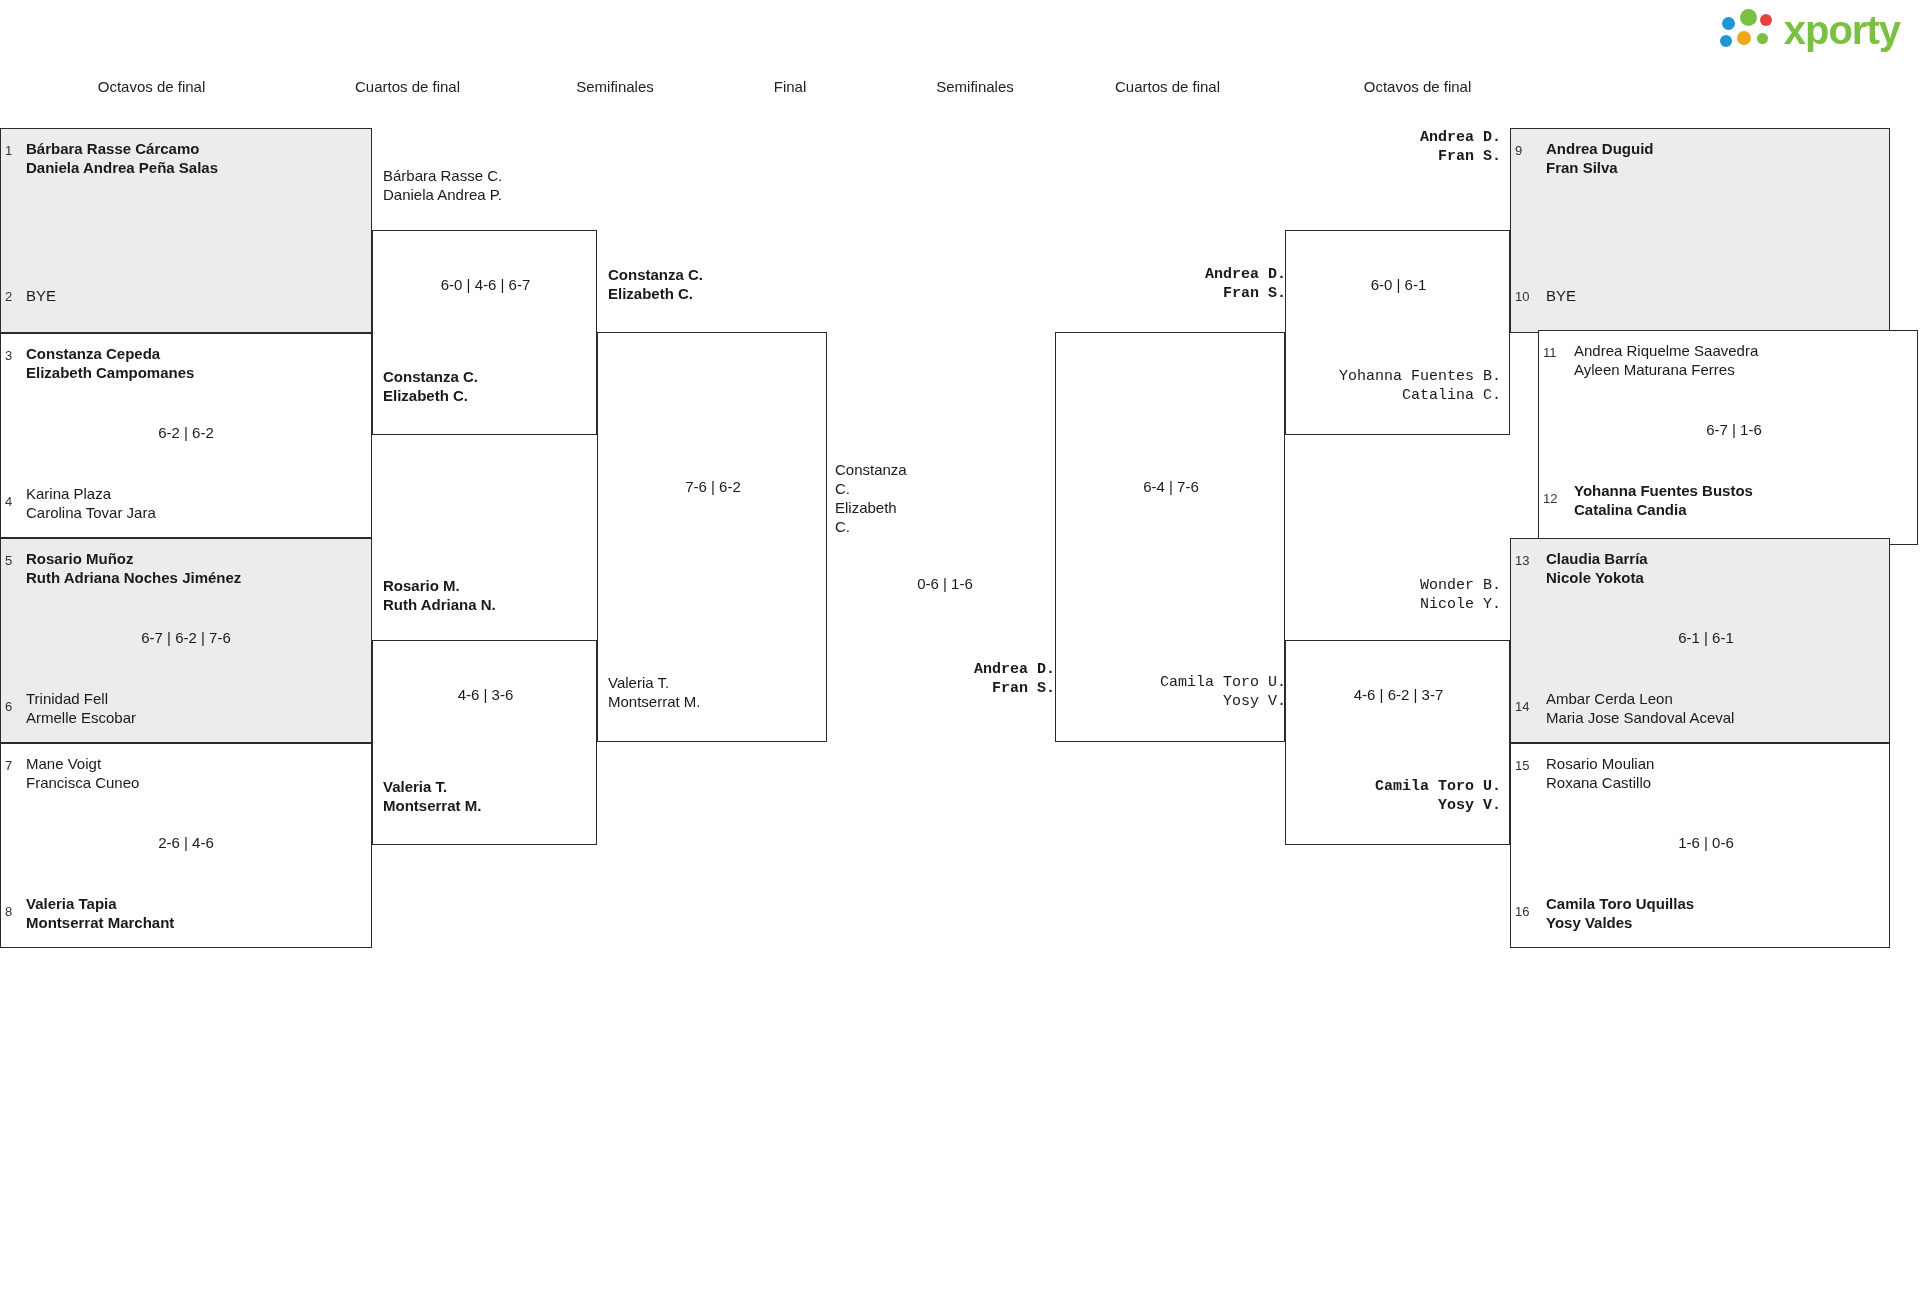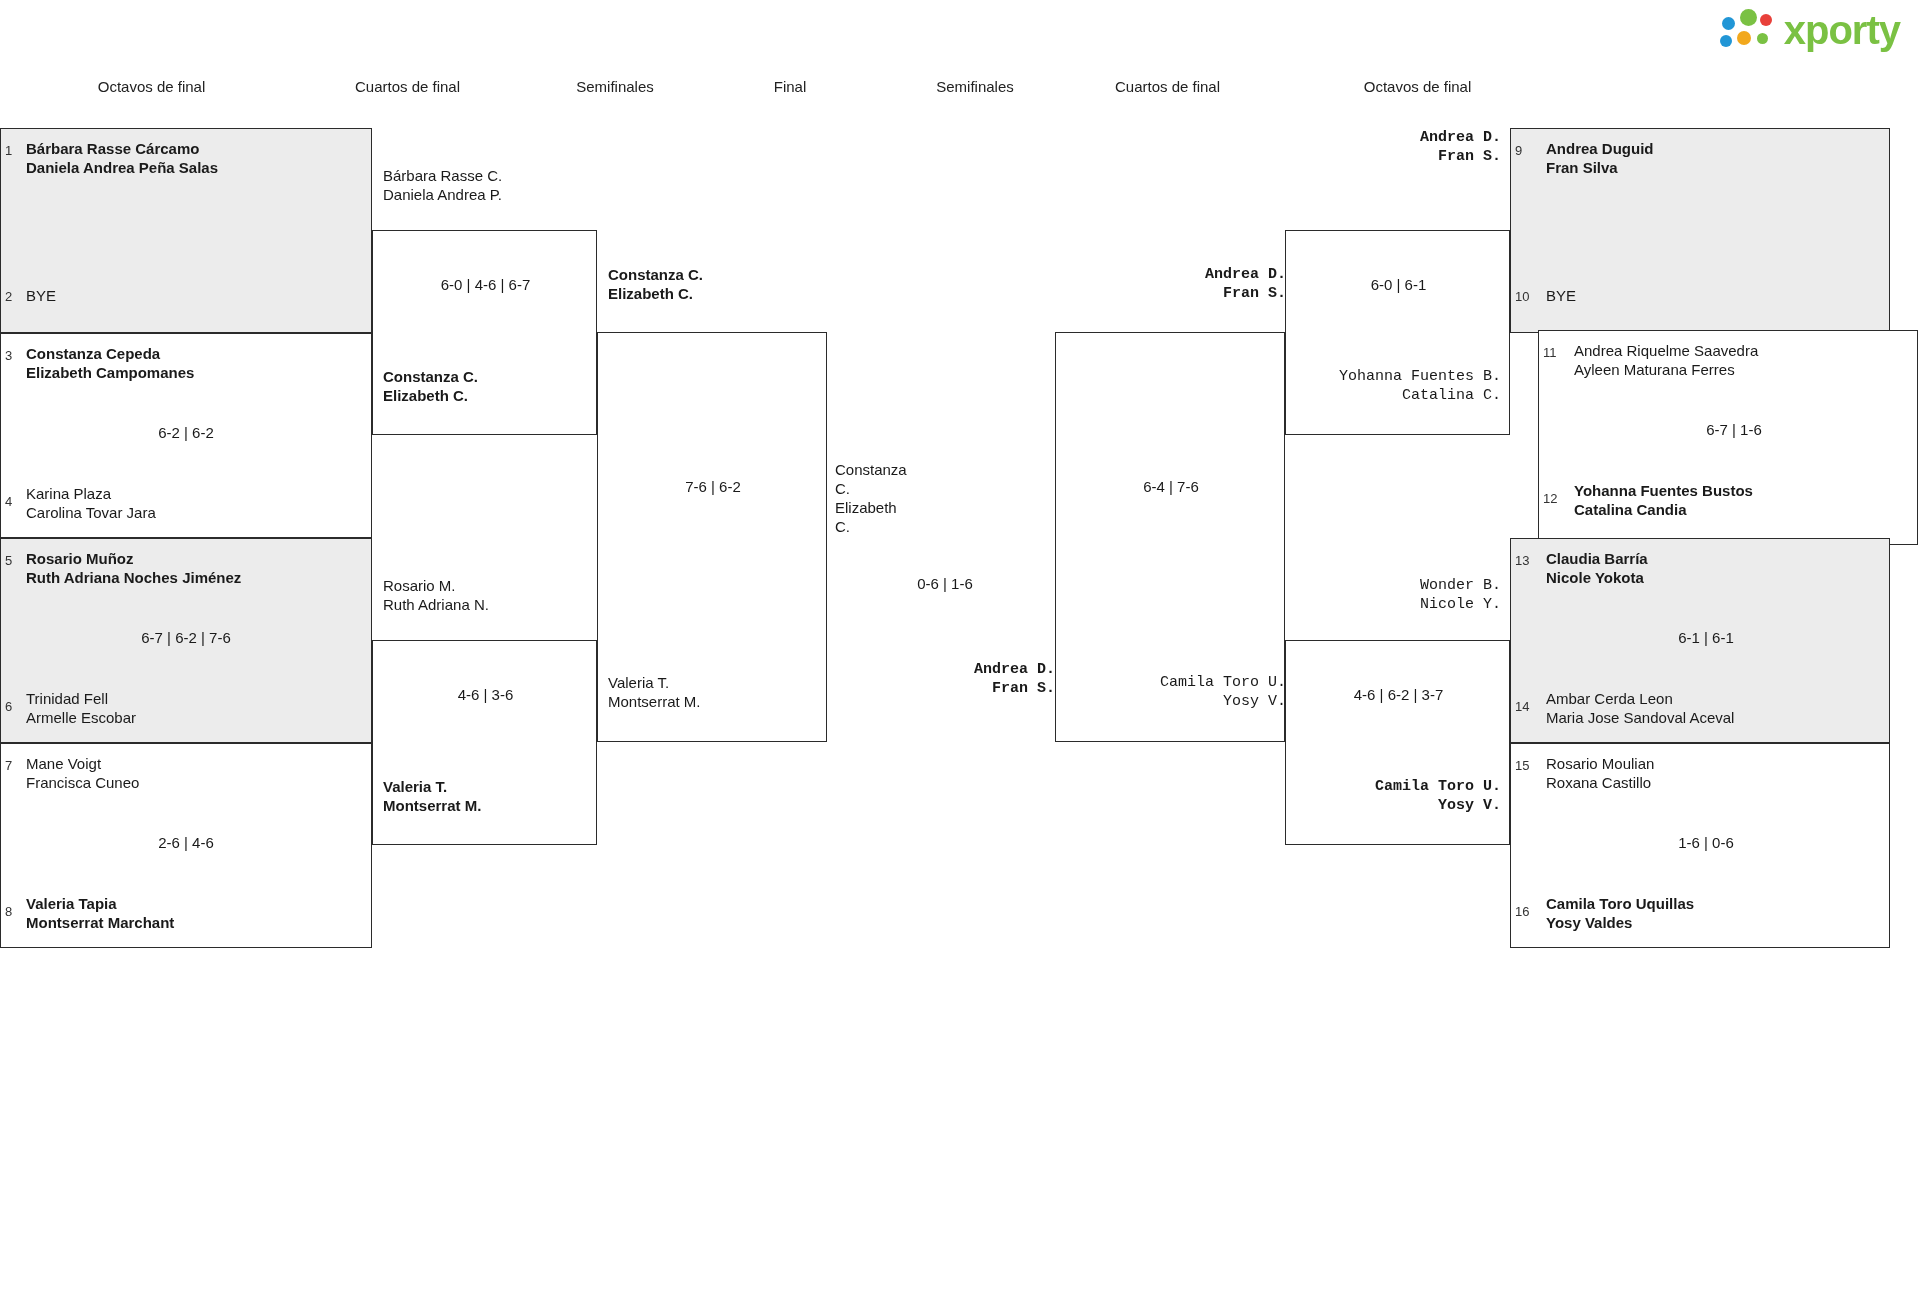--- a/index.html
+++ b/index.html
@@ -150,21 +150,21 @@
       <span>Daniela Andrea P.</span>
     </span>
     <span class="score" style="left:0px;top:45px;width:225px;text-align:center;">6-0 | 4-6 | 6-7</span>
     <span class="label bold" style="left:10px;top:136px;">
       <span>Constanza C.</span><br>
       <span>Elizabeth C.</span>
     </span>
   </div>
 
   <div class="box" style="left:372px;top:640px;width:225px;height:205px;">
-    <span class="label" style="left:10px;top:-65px;">
+    <span class="label" style="left:10px;top:-65px;font-weight:bold;">
       <span>Rosario M.</span><br>
       <span>Ruth Adriana N.</span>
     </span>
     <span class="score" style="left:0px;top:45px;width:225px;text-align:center;">4-6 | 3-6</span>
     <span class="label bold" style="left:10px;top:136px;">
       <span>Valeria T.</span><br>
       <span>Montserrat M.</span>
     </span>
   </div>
 

